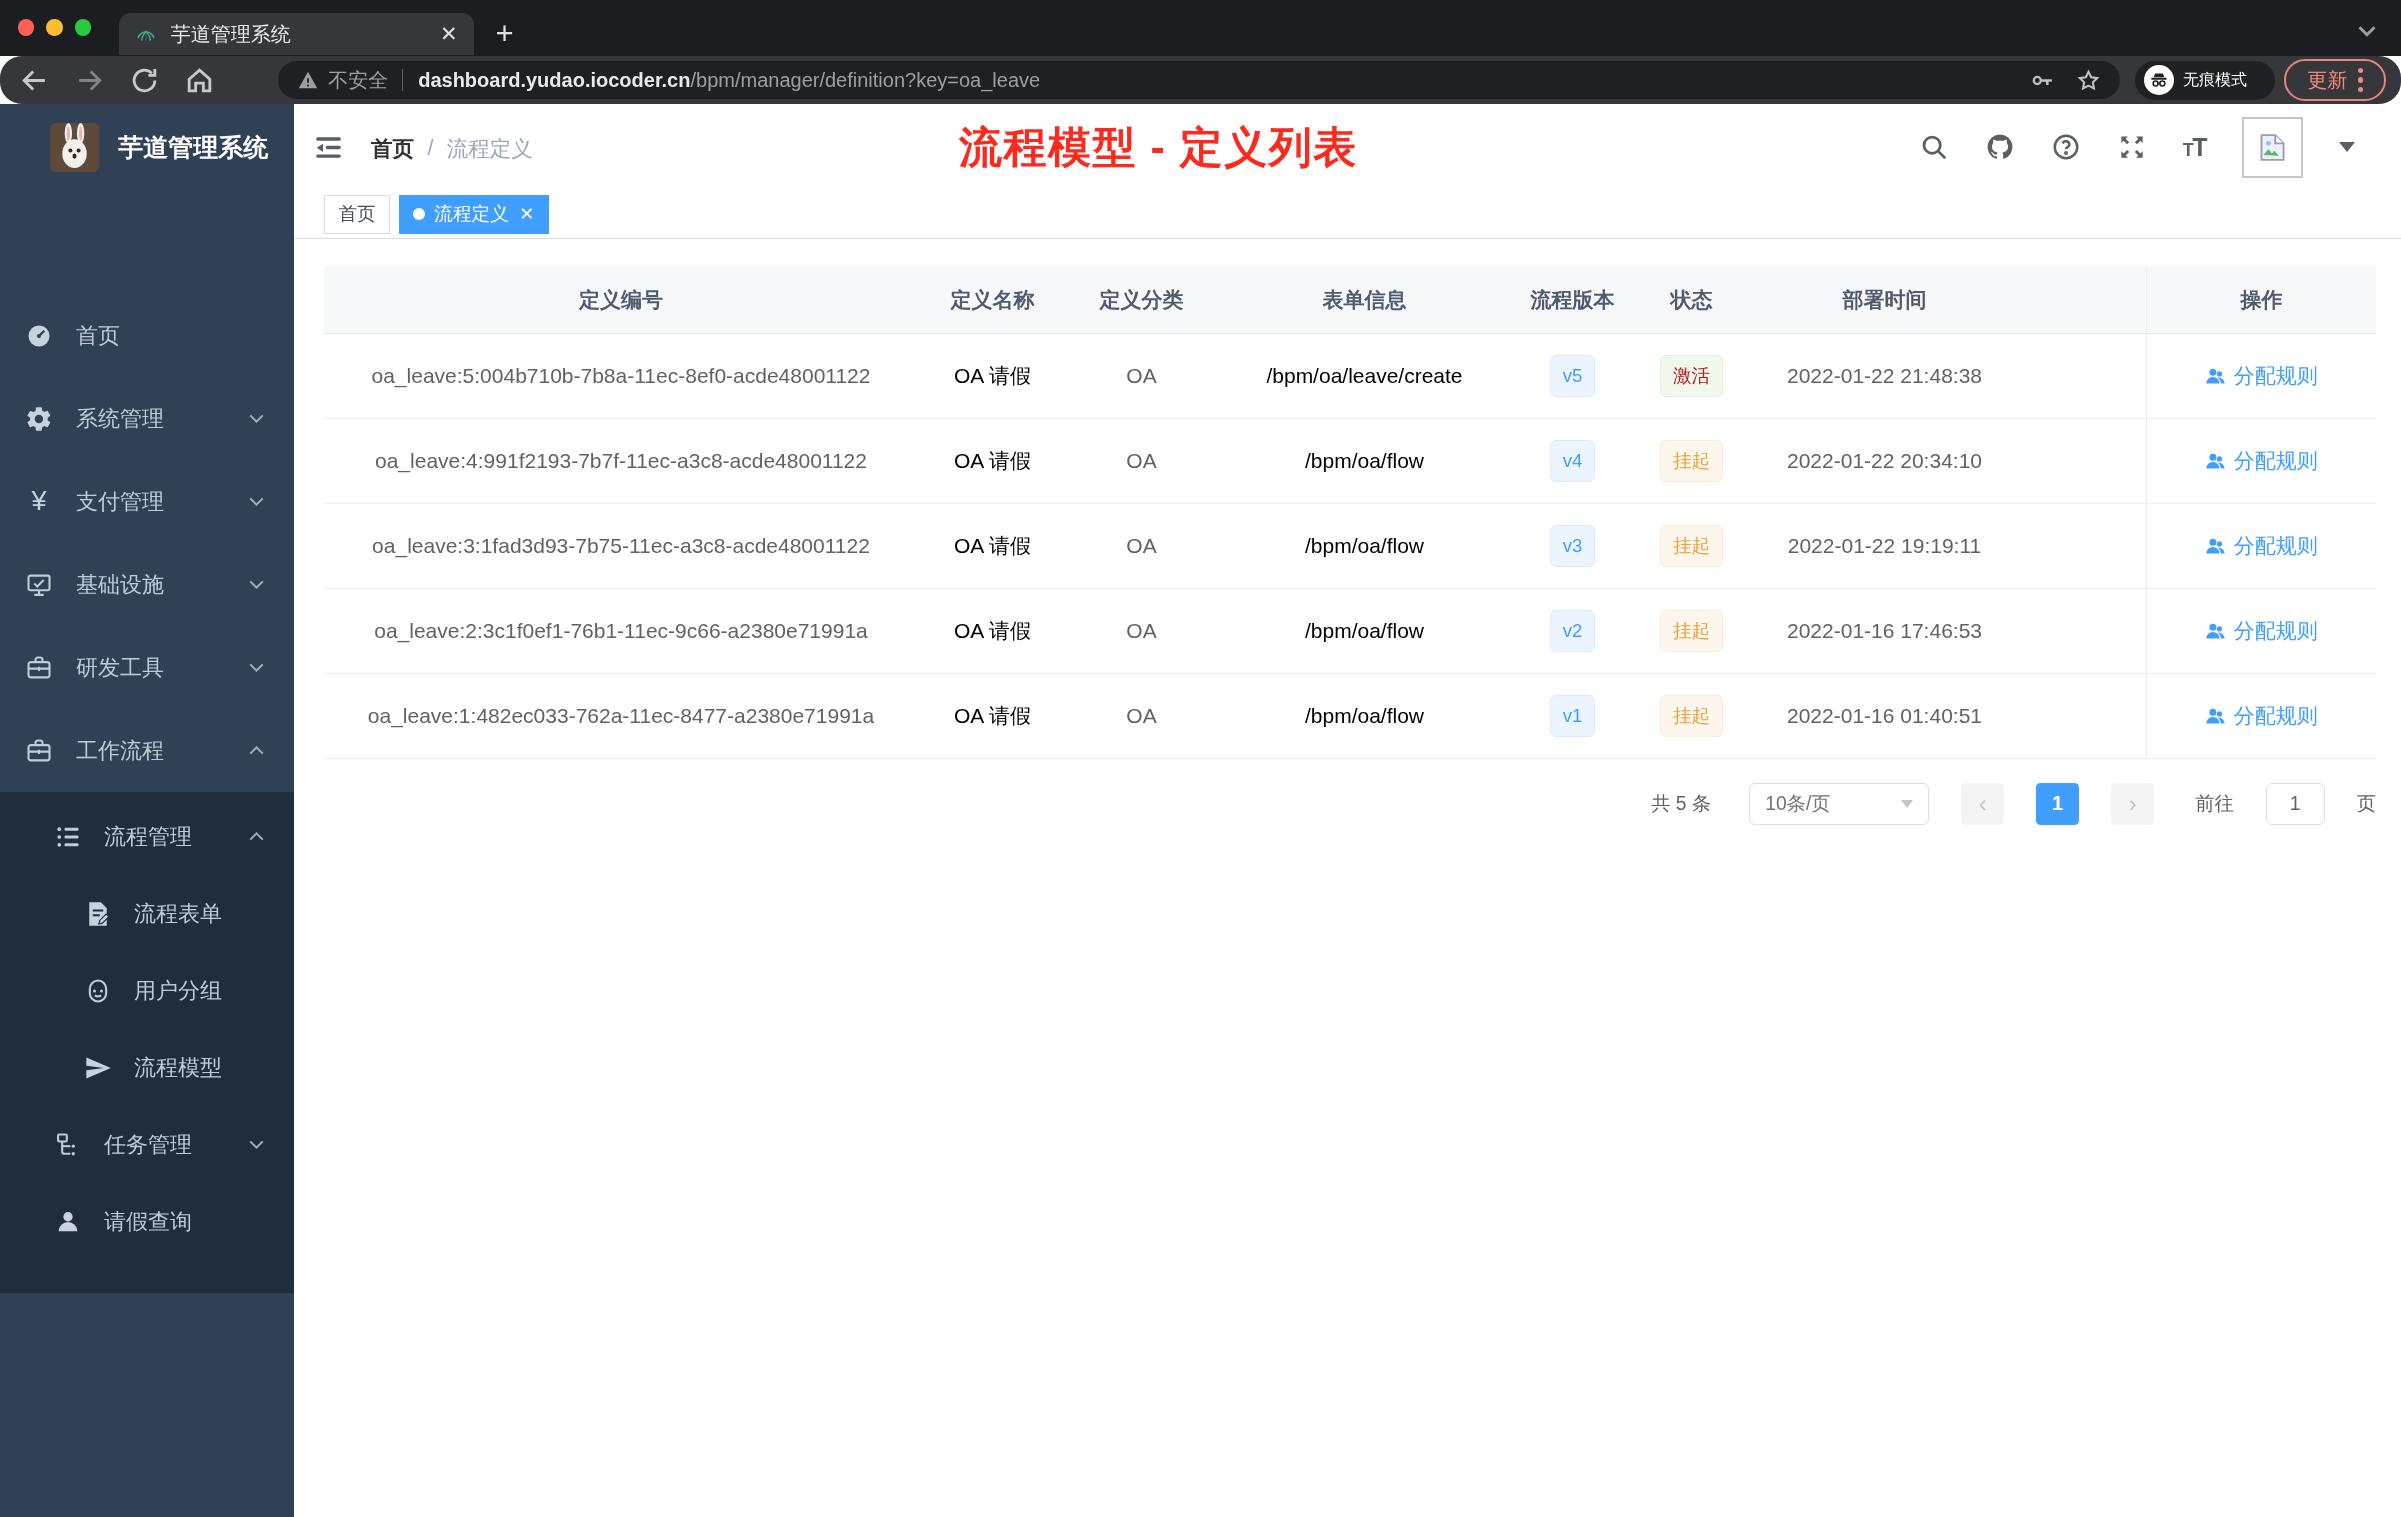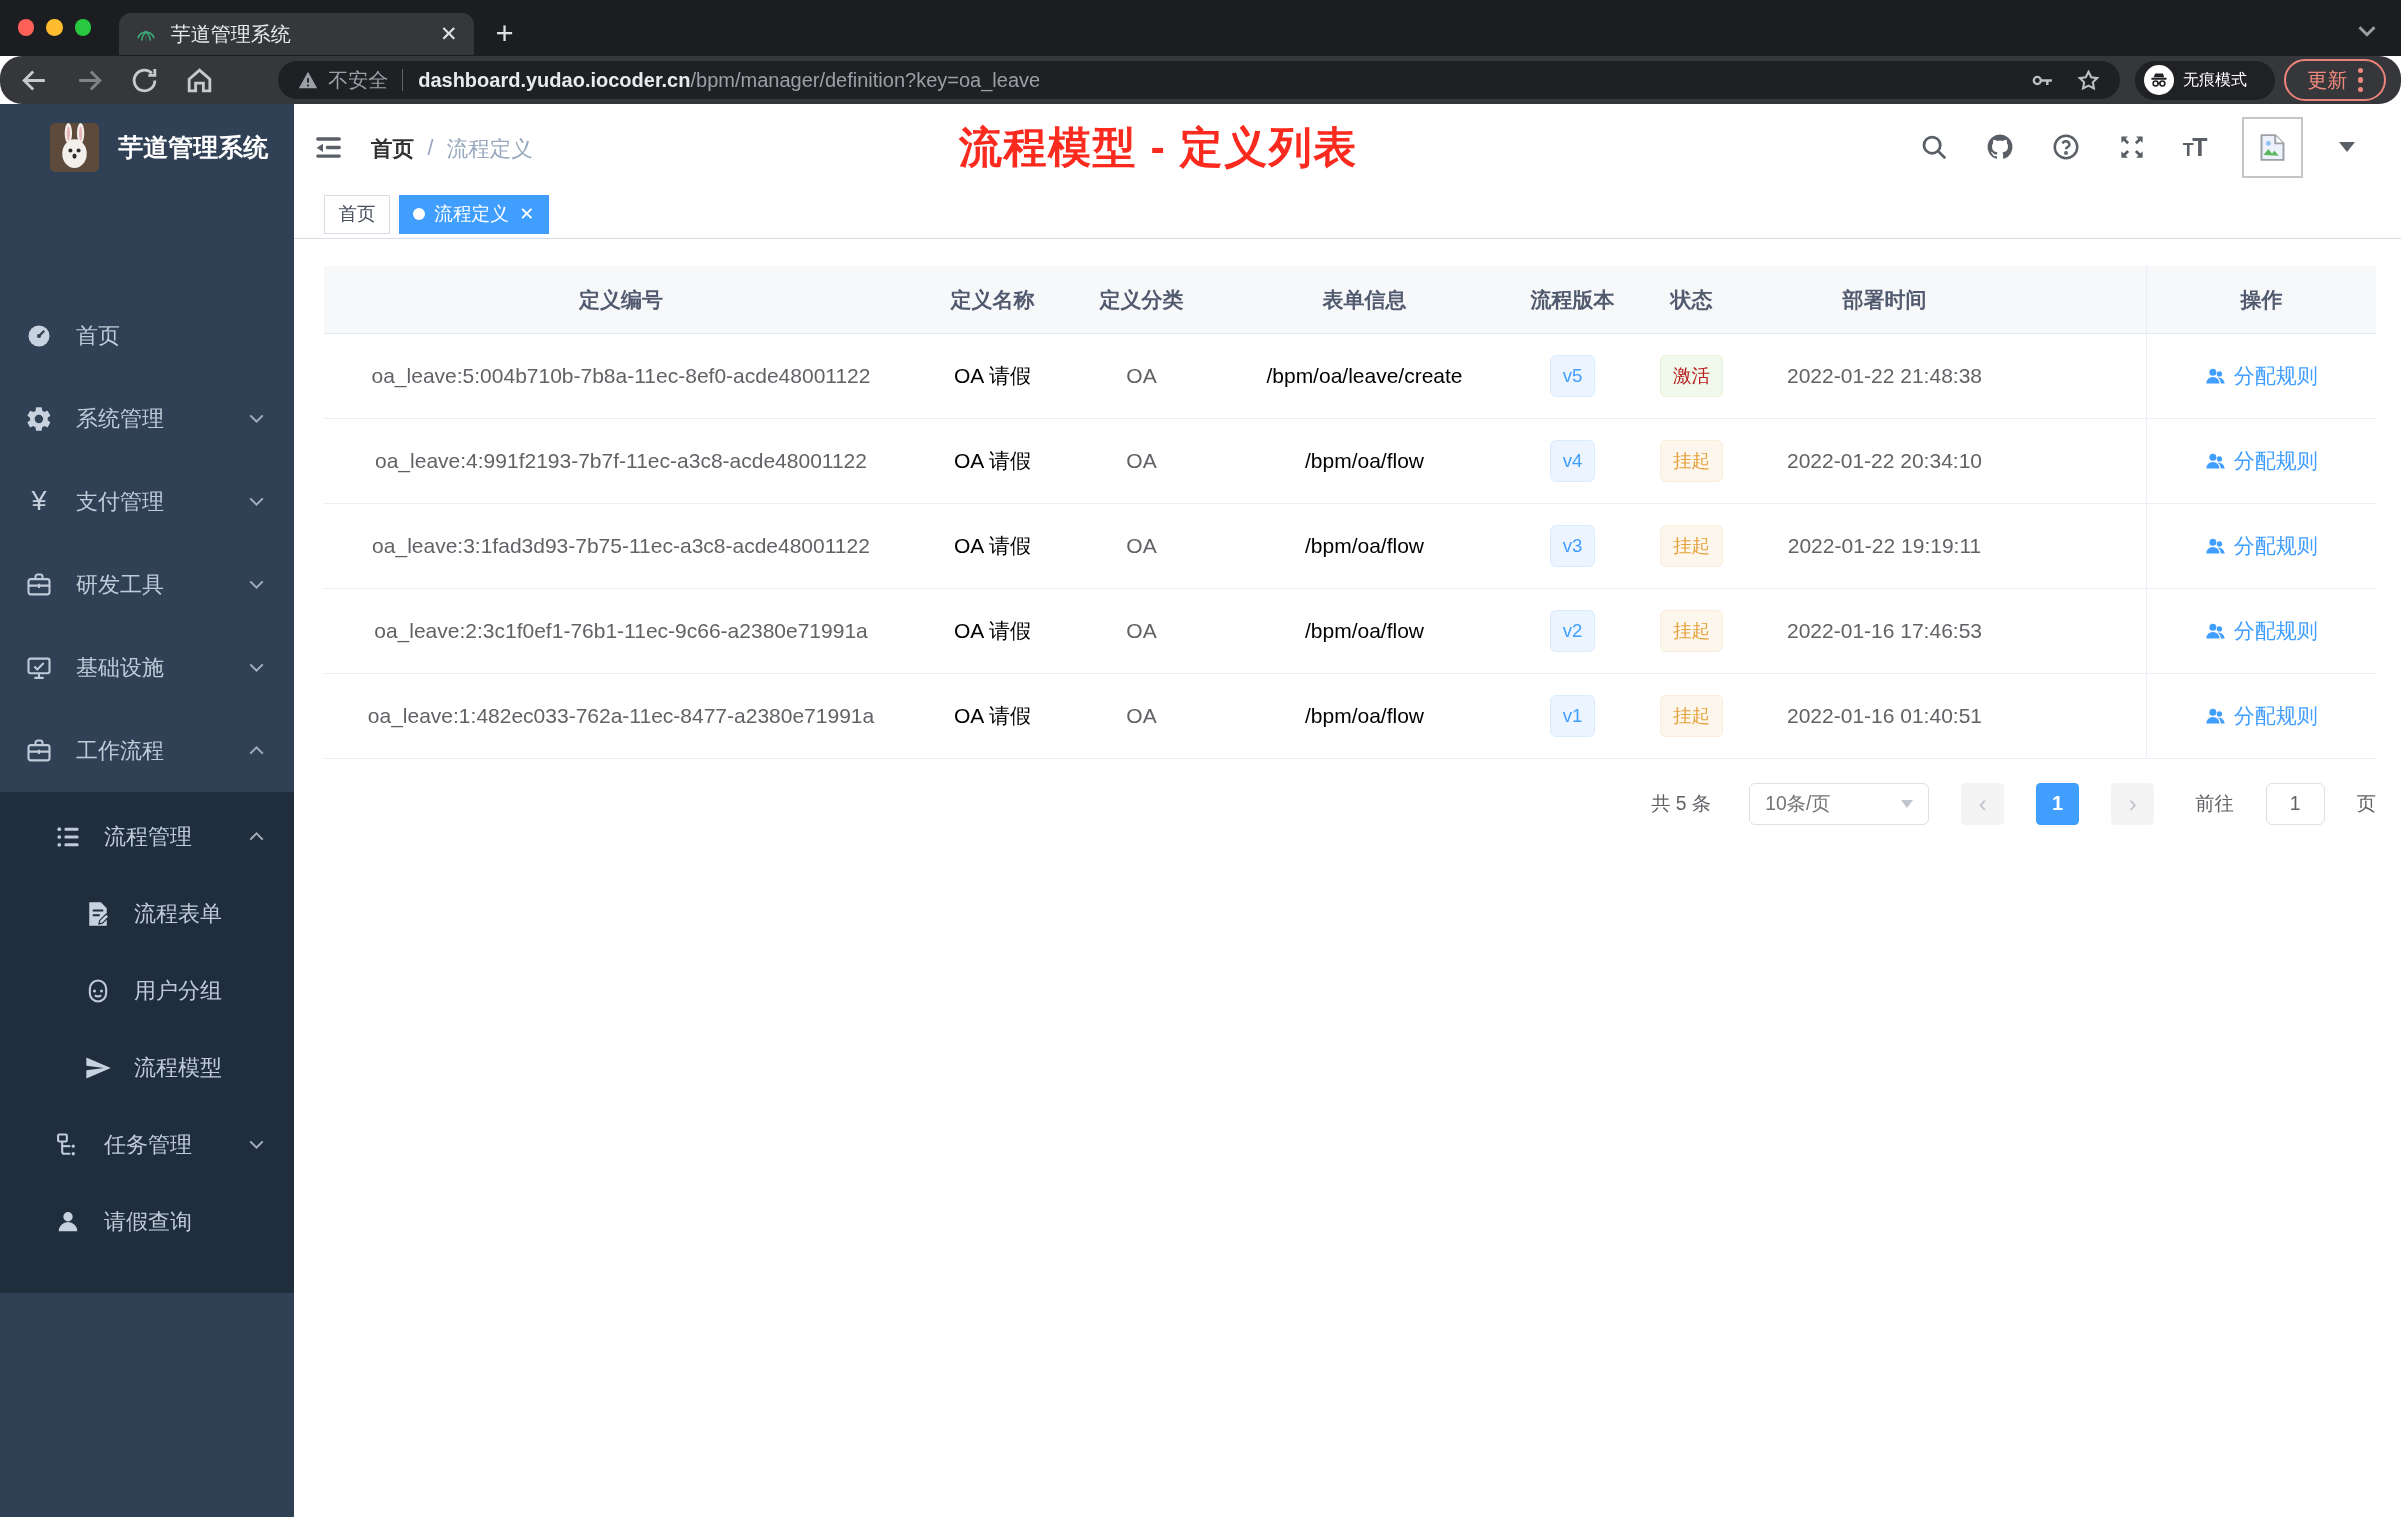--- a/index.html
+++ b/index.html
@@ -257,39 +257,39 @@
               <span class="yen-glyph">¥</span>
             </span>
             <span class="m-label">支付管理</span>
             <span class="m-caret"><svg viewBox="0 0 24 24" fill="none" stroke="currentColor" stroke-width="2">
                 <path d="M6 9l6 6 6-6"></path>
               </svg></span>
           </div>
           <div class="m-item lv1">
             <span class="m-ic">
               <svg viewBox="0 0 24 24" fill="none" stroke="#bfcbd9" stroke-width="1.8">
-                <rect x="3" y="7" width="18" height="13" rx="2"></rect>
-                <path d="M9 7V5a2 2 0 0 1 2-2h2a2 2 0 0 1 2 2v2"></path>
-                <path d="M3 12.5h18M12 11v3.5"></path>
+                <rect x="3" y="4" width="18" height="12.5" rx="1.5"></rect>
+                <path d="M8 10.8l2.5 2.5L16 7.8"></path>
+                <path d="M12 16.5v4M8 20.5h8"></path>
               </svg>
             </span>
-            <span class="m-label">研发工具</span>
+            <span class="m-label">基础设施</span>
             <span class="m-caret"><svg viewBox="0 0 24 24" fill="none" stroke="currentColor" stroke-width="2">
                 <path d="M6 9l6 6 6-6"></path>
               </svg></span>
           </div>
           <div class="m-item lv1">
             <span class="m-ic">
               <svg viewBox="0 0 24 24" fill="none" stroke="#bfcbd9" stroke-width="1.8">
-                <rect x="3" y="4" width="18" height="12.5" rx="1.5"></rect>
-                <path d="M8 10.8l2.5 2.5L16 7.8"></path>
-                <path d="M12 16.5v4M8 20.5h8"></path>
+                <rect x="3" y="7" width="18" height="13" rx="2"></rect>
+                <path d="M9 7V5a2 2 0 0 1 2-2h2a2 2 0 0 1 2 2v2"></path>
+                <path d="M3 12.5h18M12 11v3.5"></path>
               </svg>
             </span>
-            <span class="m-label">基础设施</span>
+            <span class="m-label">研发工具</span>
             <span class="m-caret"><svg viewBox="0 0 24 24" fill="none" stroke="currentColor" stroke-width="2">
                 <path d="M6 9l6 6 6-6"></path>
               </svg></span>
           </div>
           <div class="m-item lv1">
             <span class="m-ic">
               <svg viewBox="0 0 24 24" fill="none" stroke="#bfcbd9" stroke-width="1.8">
                 <rect x="3" y="7" width="18" height="13" rx="2"></rect>
                 <path d="M9 7V5a2 2 0 0 1 2-2h2a2 2 0 0 1 2 2v2"></path>
                 <path d="M3 12.5h18M12 11v3.5"></path>

